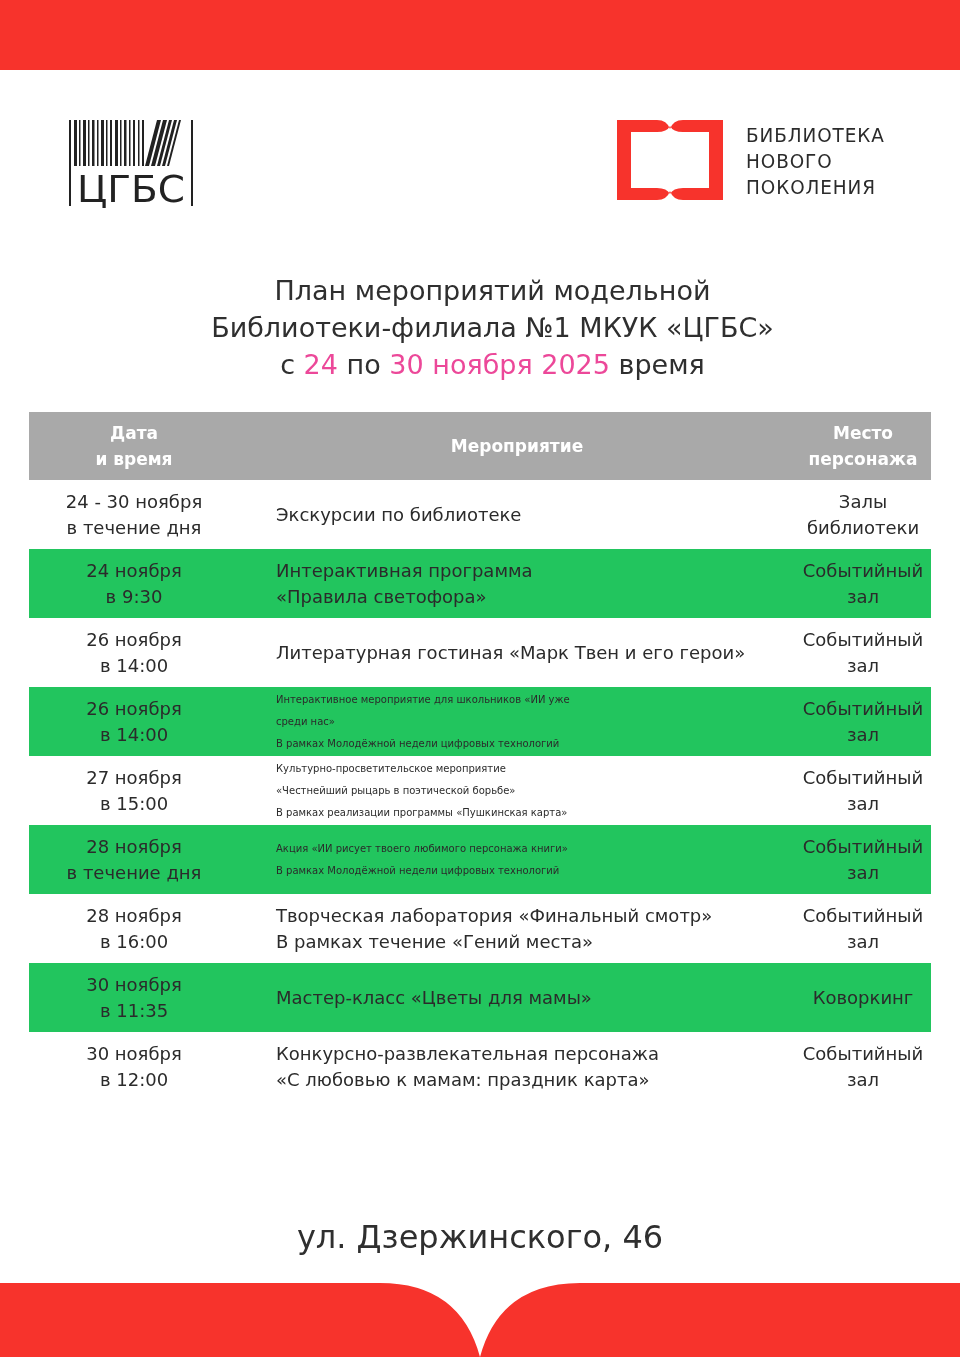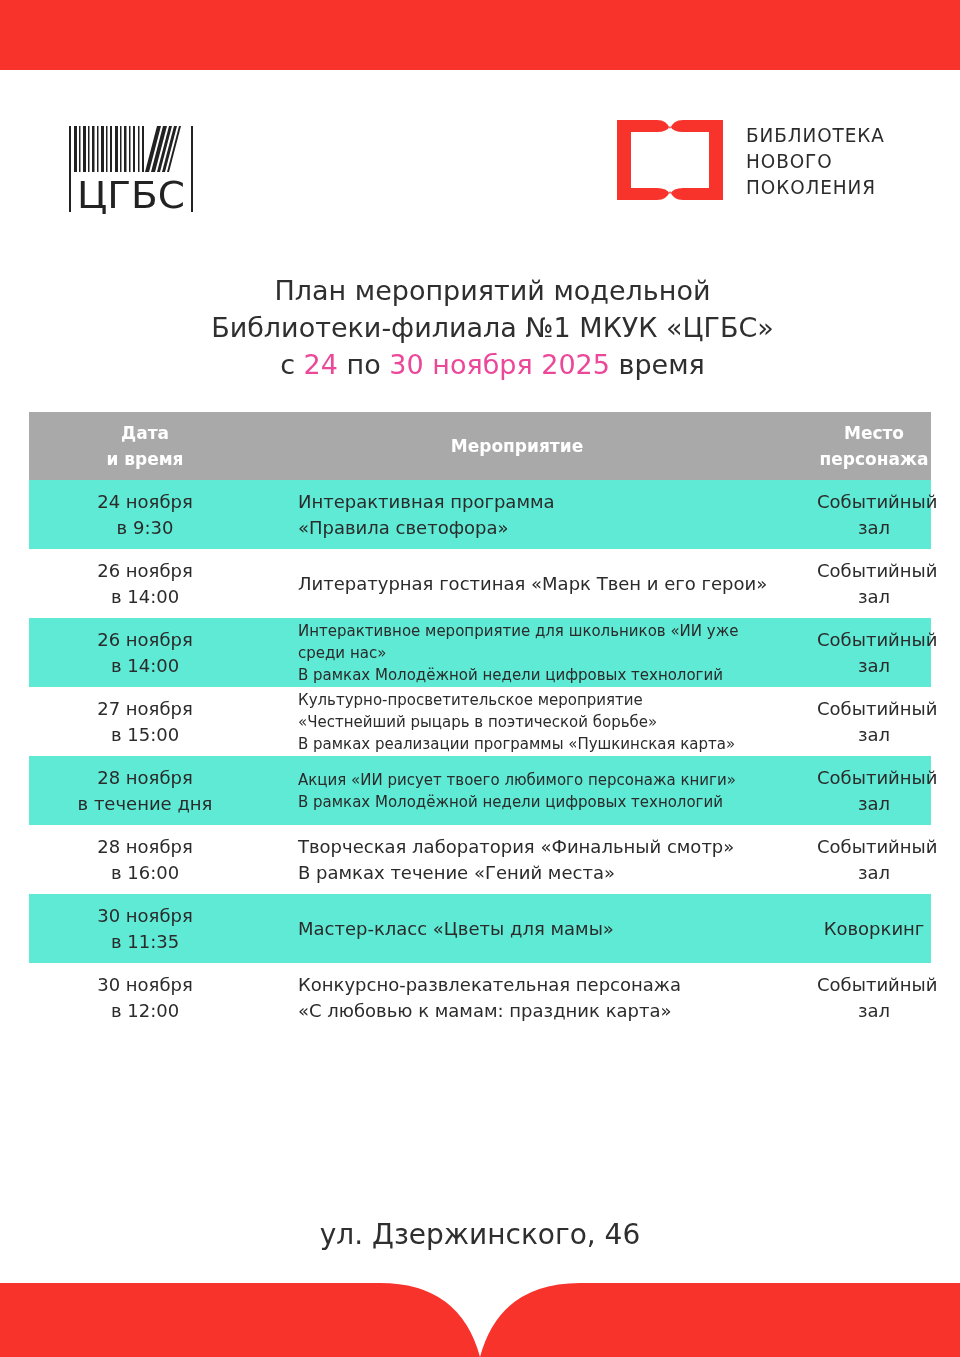--- a/index.html
+++ b/index.html
@@ -3,21 +3,21 @@
 <meta charset="utf-8">
 <style>
   html, body { margin: 0; padding: 0; }
   body {
     width: 960px; height: 1357px; position: relative; overflow: hidden;
     background: #ffffff; color: #2b2b2b;
     font-family: "DejaVu Sans", sans-serif;
   }
   .top-band { position: absolute; left: 0; top: 0; width: 960px; height: 70px; background: #f7332c; }
   .bottom-band { position: absolute; left: 0; top: 1283px; width: 960px; height: 74px; }
-  .logo-left { position: absolute; left: 67px; top: 124px; width: 130px; height: 90px; }
+  .logo-left { position: absolute; left: 67px; top: 118px; width: 130px; height: 90px; }
   .logo-right-mark { position: absolute; left: 617px; top: 120px; width: 106px; height: 80px; }
   .logo-right-text {
     position: absolute; left: 746px; top: 122px;
     font-family: "DejaVu Sans", sans-serif; font-size: 20px; line-height: 26px;
     letter-spacing: 1px; color: #2b2b2b; font-weight: normal;
     transform: scaleX(0.92); transform-origin: left top;
   }
   .logo-right-text div { white-space: nowrap; }
   .title {
     position: absolute; left: 0; top: 272px; width: 985px; text-align: center;
@@ -29,29 +29,29 @@
     border-collapse: collapse; table-layout: fixed;
   }
   table.schedule col.c1 { width: 210px; }
   table.schedule col.c2 { width: 556px; }
   table.schedule col.c3 { width: 136px; }
   thead th {
     background: #a9a9a9; color: #ffffff; font-weight: bold;
     font-size: 17px; line-height: 26px; height: 68px; padding: 0; text-align: center;
   }
   tbody td { height: 69px; padding: 0; vertical-align: middle; font-size: 18px; line-height: 26px; color: #2b2b2b; }
-  tbody tr.shaded td { background: #5eead4; }
+  tbody tr.shaded td { background: #22c55e; }
   td.date { text-align: center; }
   td.event { padding-left: 37px; }
-  td.event.small { font-size: 15px; line-height: 22px; }
+  td.event.small { font-size: 10px; line-height: 22px; }
   td.place { text-align: center; }
-  .line { display: block; white-space: nowrap; padding-left: 22px; }
+  .line { display: block; white-space: nowrap; }
   .address {
     position: absolute; left: 0; top: 1218px; width: 960px; text-align: center;
-    font-size: 28px; color: #2f2f2f;
+    font-size: 32px; color: #2f2f2f;
   }
 </style>
 </head>
 <body>
 
 <div class="top-band"></div>
 
 <div class="logo-left">
   <svg width="130" height="90" viewBox="0 0 130 90">
     <g fill="#222">
@@ -114,20 +114,33 @@
         <span class="line">и время</span>
       </th>
       <th>Мероприятие</th>
       <th>
         <span class="line">Место</span>
         <span class="line">персонажа</span>
       </th>
     </tr>
   </thead>
   <tbody id="rows">
+      <tr>
+        <td class="date">
+          <span class="line">24 - 30 ноября</span>
+          <span class="line">в течение дня</span>
+        </td>
+        <td class="event">
+          <span class="line">Экскурсии по библиотеке</span>
+        </td>
+        <td class="place">
+          <span class="line">Залы</span>
+          <span class="line">библиотеки</span>
+        </td>
+      </tr>
       <tr class="shaded">
         <td class="date">
           <span class="line">24 ноября</span>
           <span class="line">в 9:30</span>
         </td>
         <td class="event">
           <span class="line">Интерактивная программа</span>
           <span class="line">«Правила светофора»</span>
         </td>
         <td class="place">

